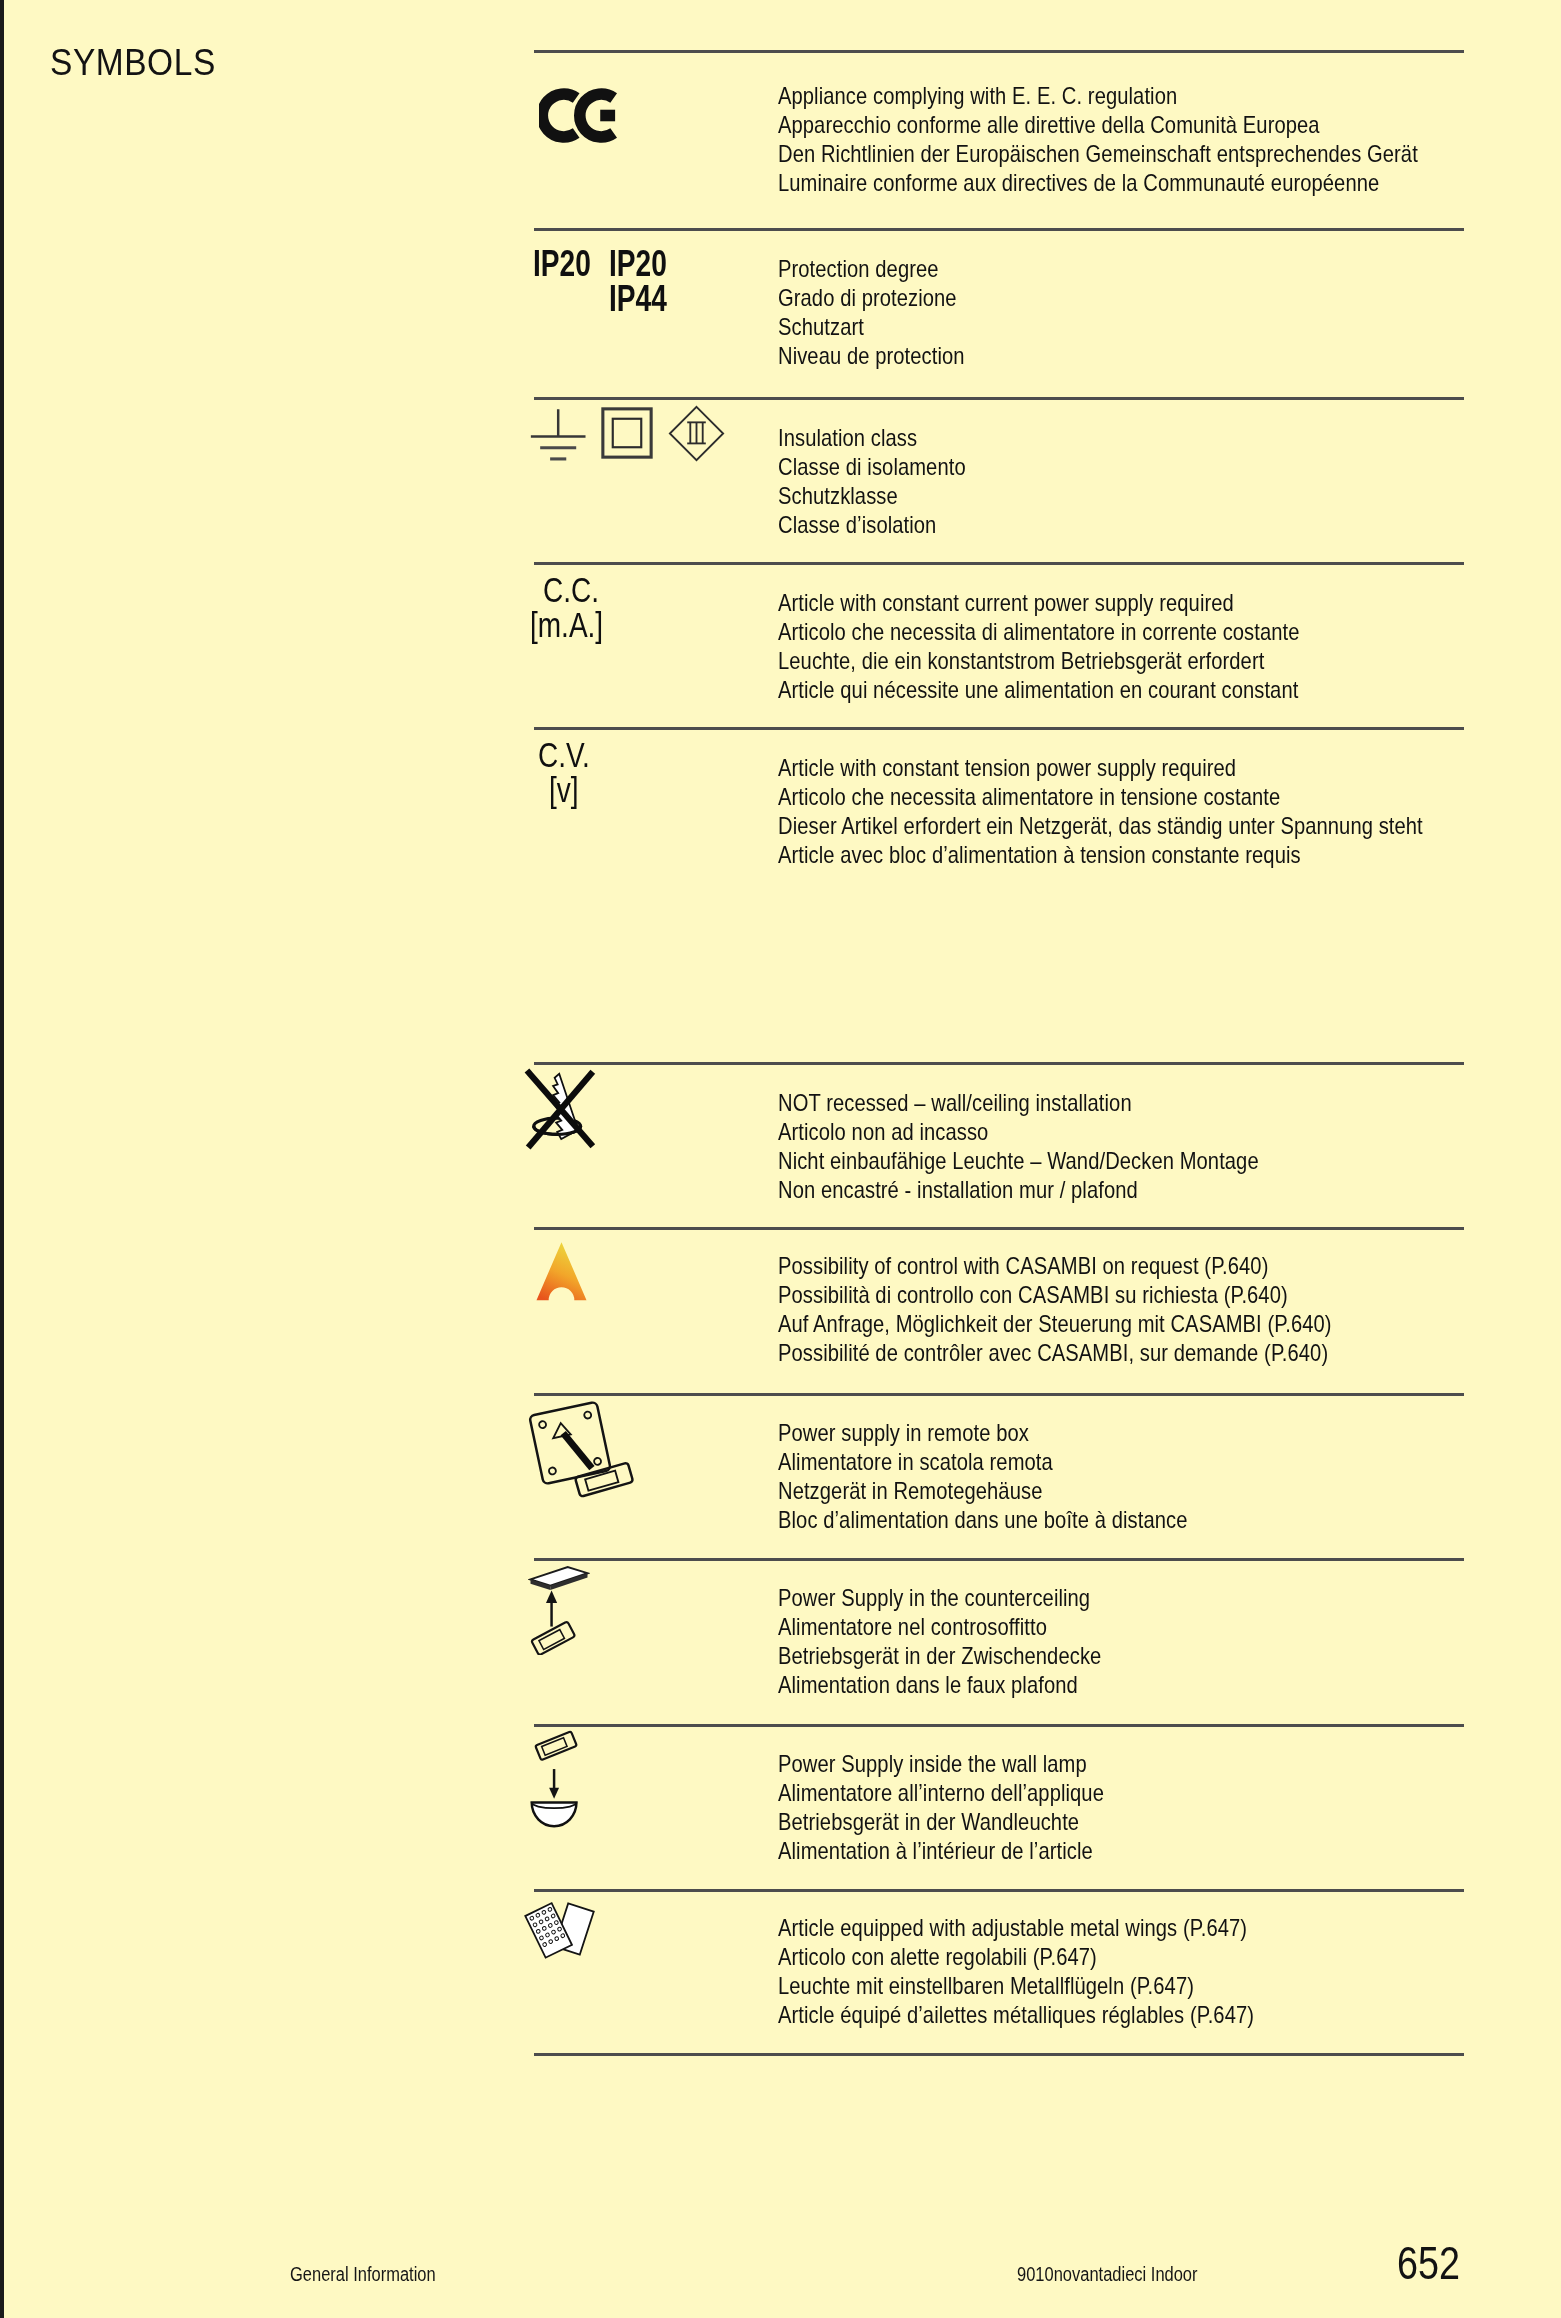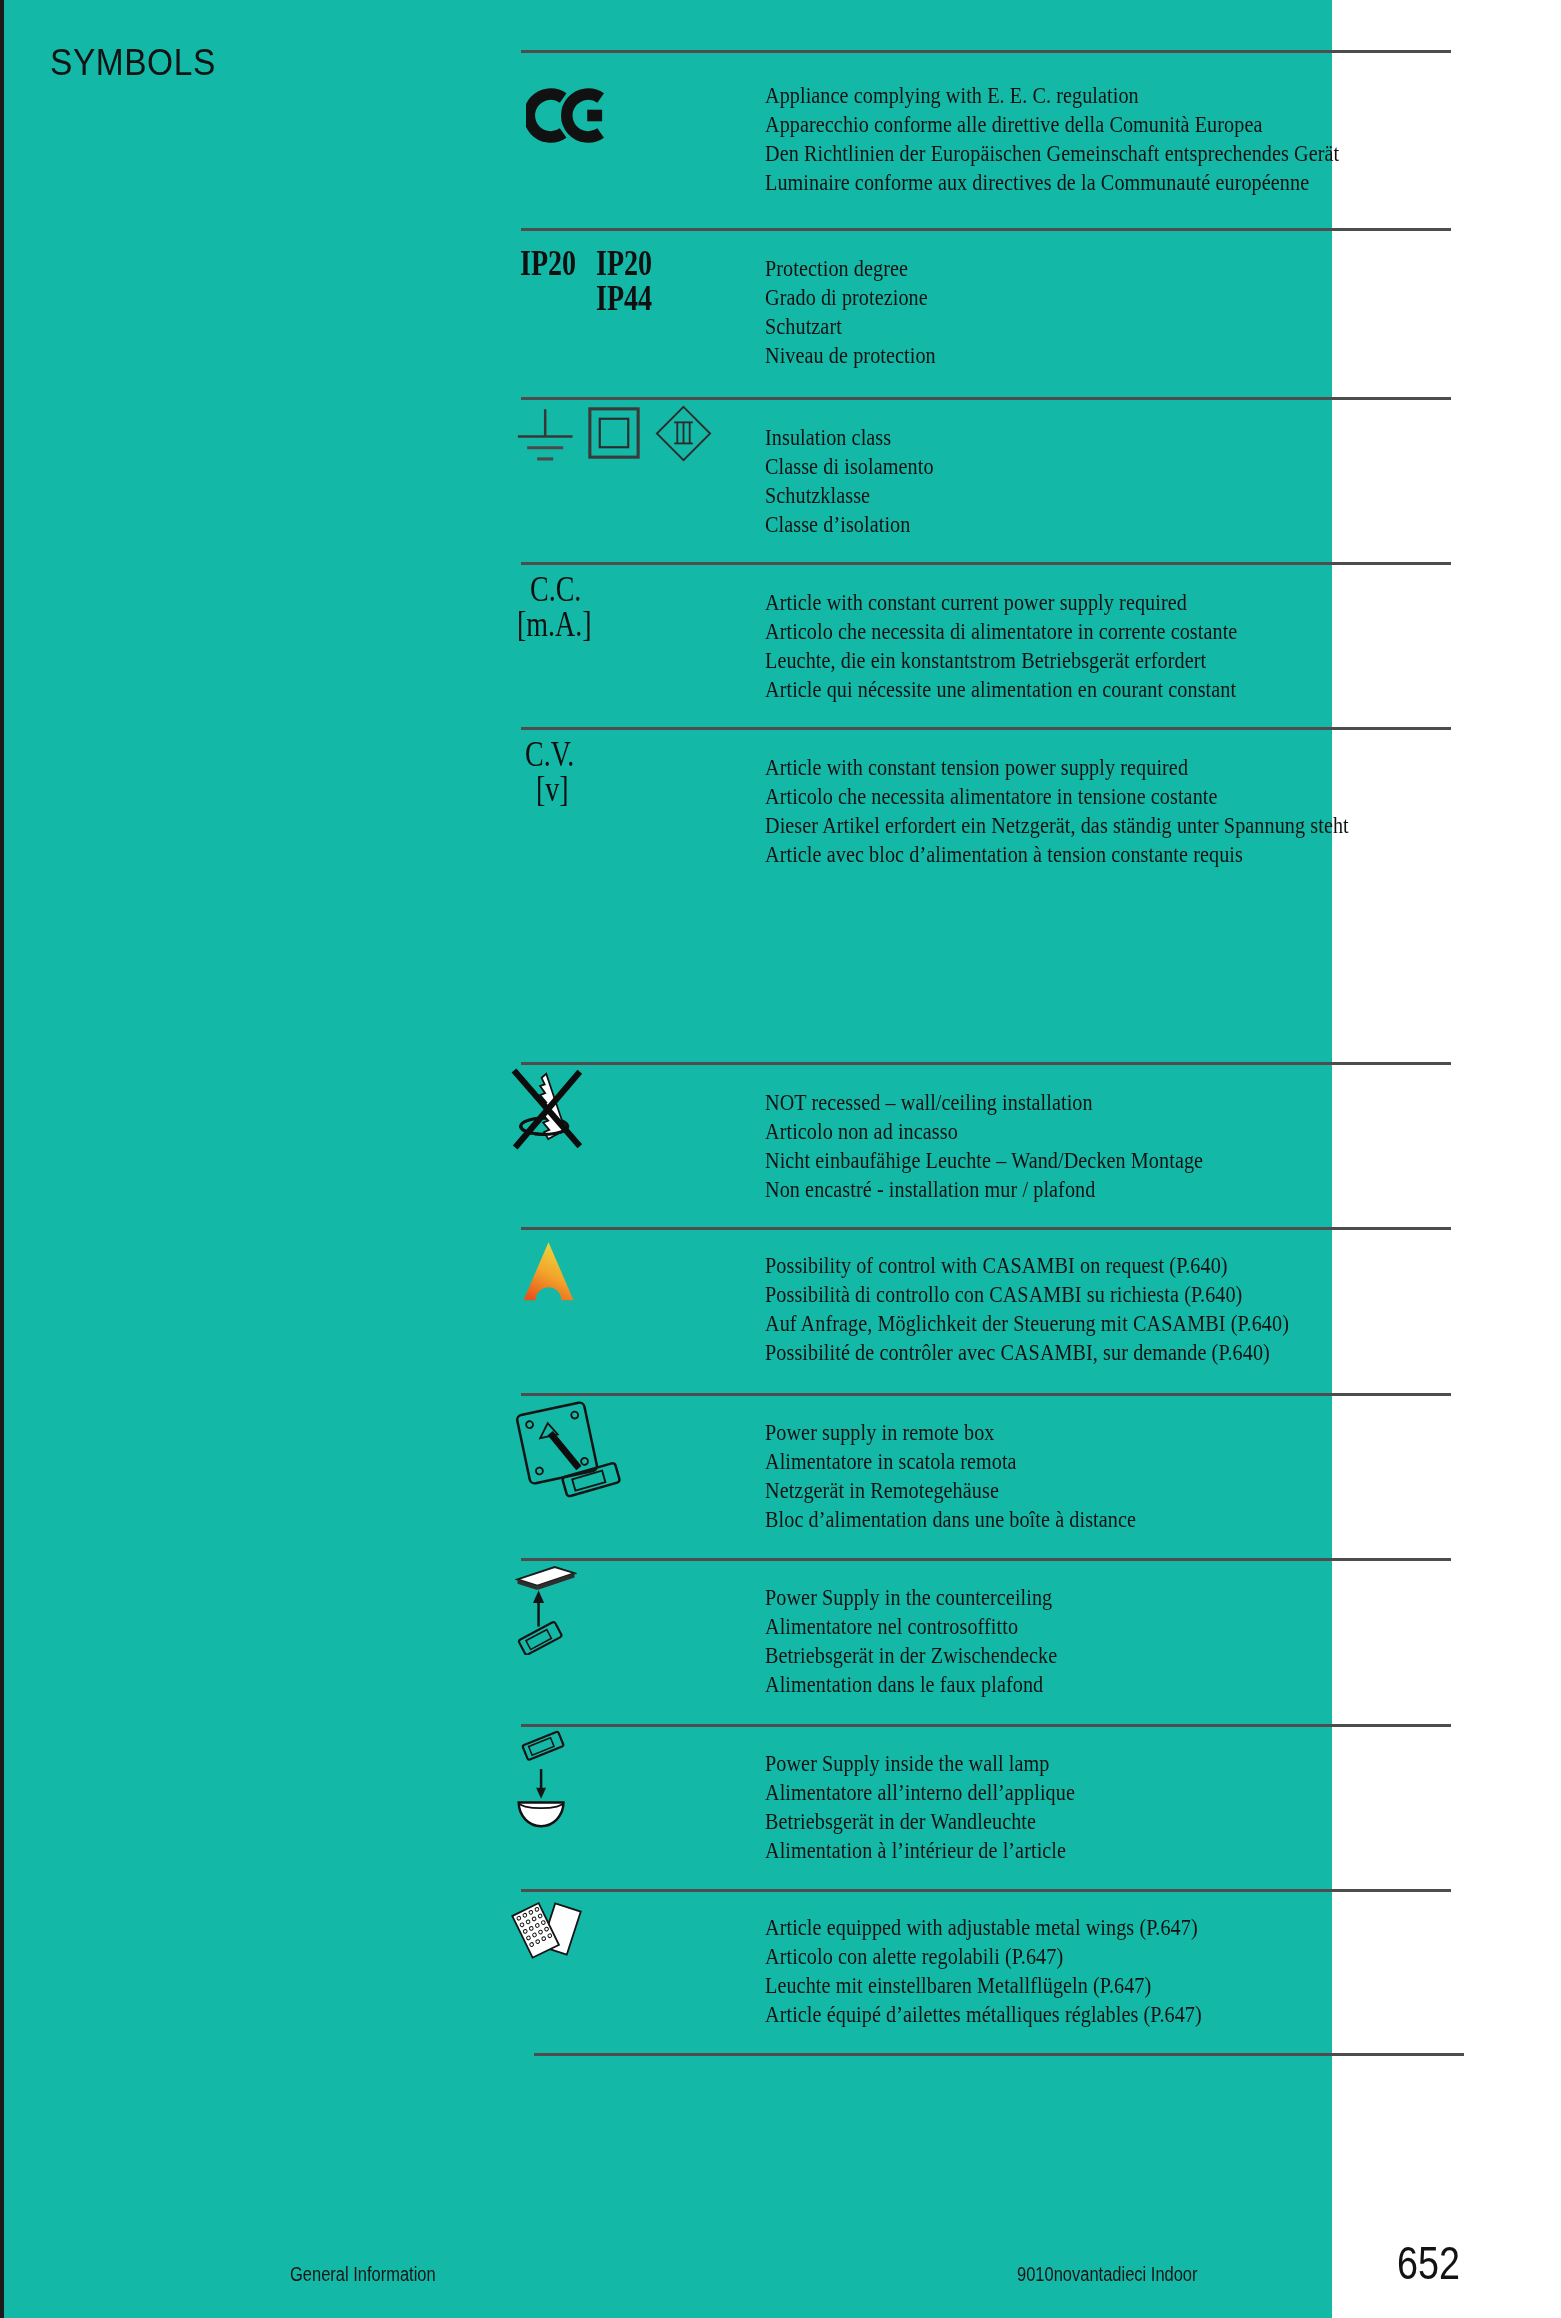--- a/index.html
+++ b/index.html
@@ -1,28 +1,28 @@
 <!DOCTYPE html>
 <html style="font-size:10px"><head>
 <meta charset="utf-8">
 <title>Symbols</title>
 <style>
   html,body{margin:0;padding:0;}
   body{width:1561px;height:2319px;overflow:hidden;}
   .page{
-    position:relative;width:1332px;height:2319px;
-    background:#14b8a6;color:#141414;
+    position:relative;width:1561px;height:2319px;
+    background:#fef9c3;color:#141414;
     font-family:"Liberation Sans", sans-serif;
   }
   .page-edge{position:absolute;left:0;top:0;width:3.7px;height:2319px;background:#1b1b1b;}
   .page-title{
     position:absolute;left:50px;top:42px;font-size:36px;letter-spacing:0.6px;
     transform:scaleX(0.93);transform-origin:left top;color:#131313;
   }
-  .row{position:absolute;left:521px;width:930px;height:165px;font-family:Liberation Serif, serif;}
+  .row{position:absolute;left:534px;width:930px;height:165px;}
   .rule{position:absolute;left:0;top:0;width:930px;height:2.5px;background:#4d4d4d;}
   .rule-abs{position:absolute;left:534px;width:930px;height:2.5px;background:#4d4d4d;}
   .row-text{
     position:absolute;left:244px;top:26px;font-size:24px;line-height:29px;
     white-space:nowrap;transform:scaleX(0.84);transform-origin:left top;
     letter-spacing:0.1px;color:#121212;
   }
   .sym{position:absolute;}
   .ips{
     position:absolute;font-weight:700;font-size:36px;line-height:35px;

